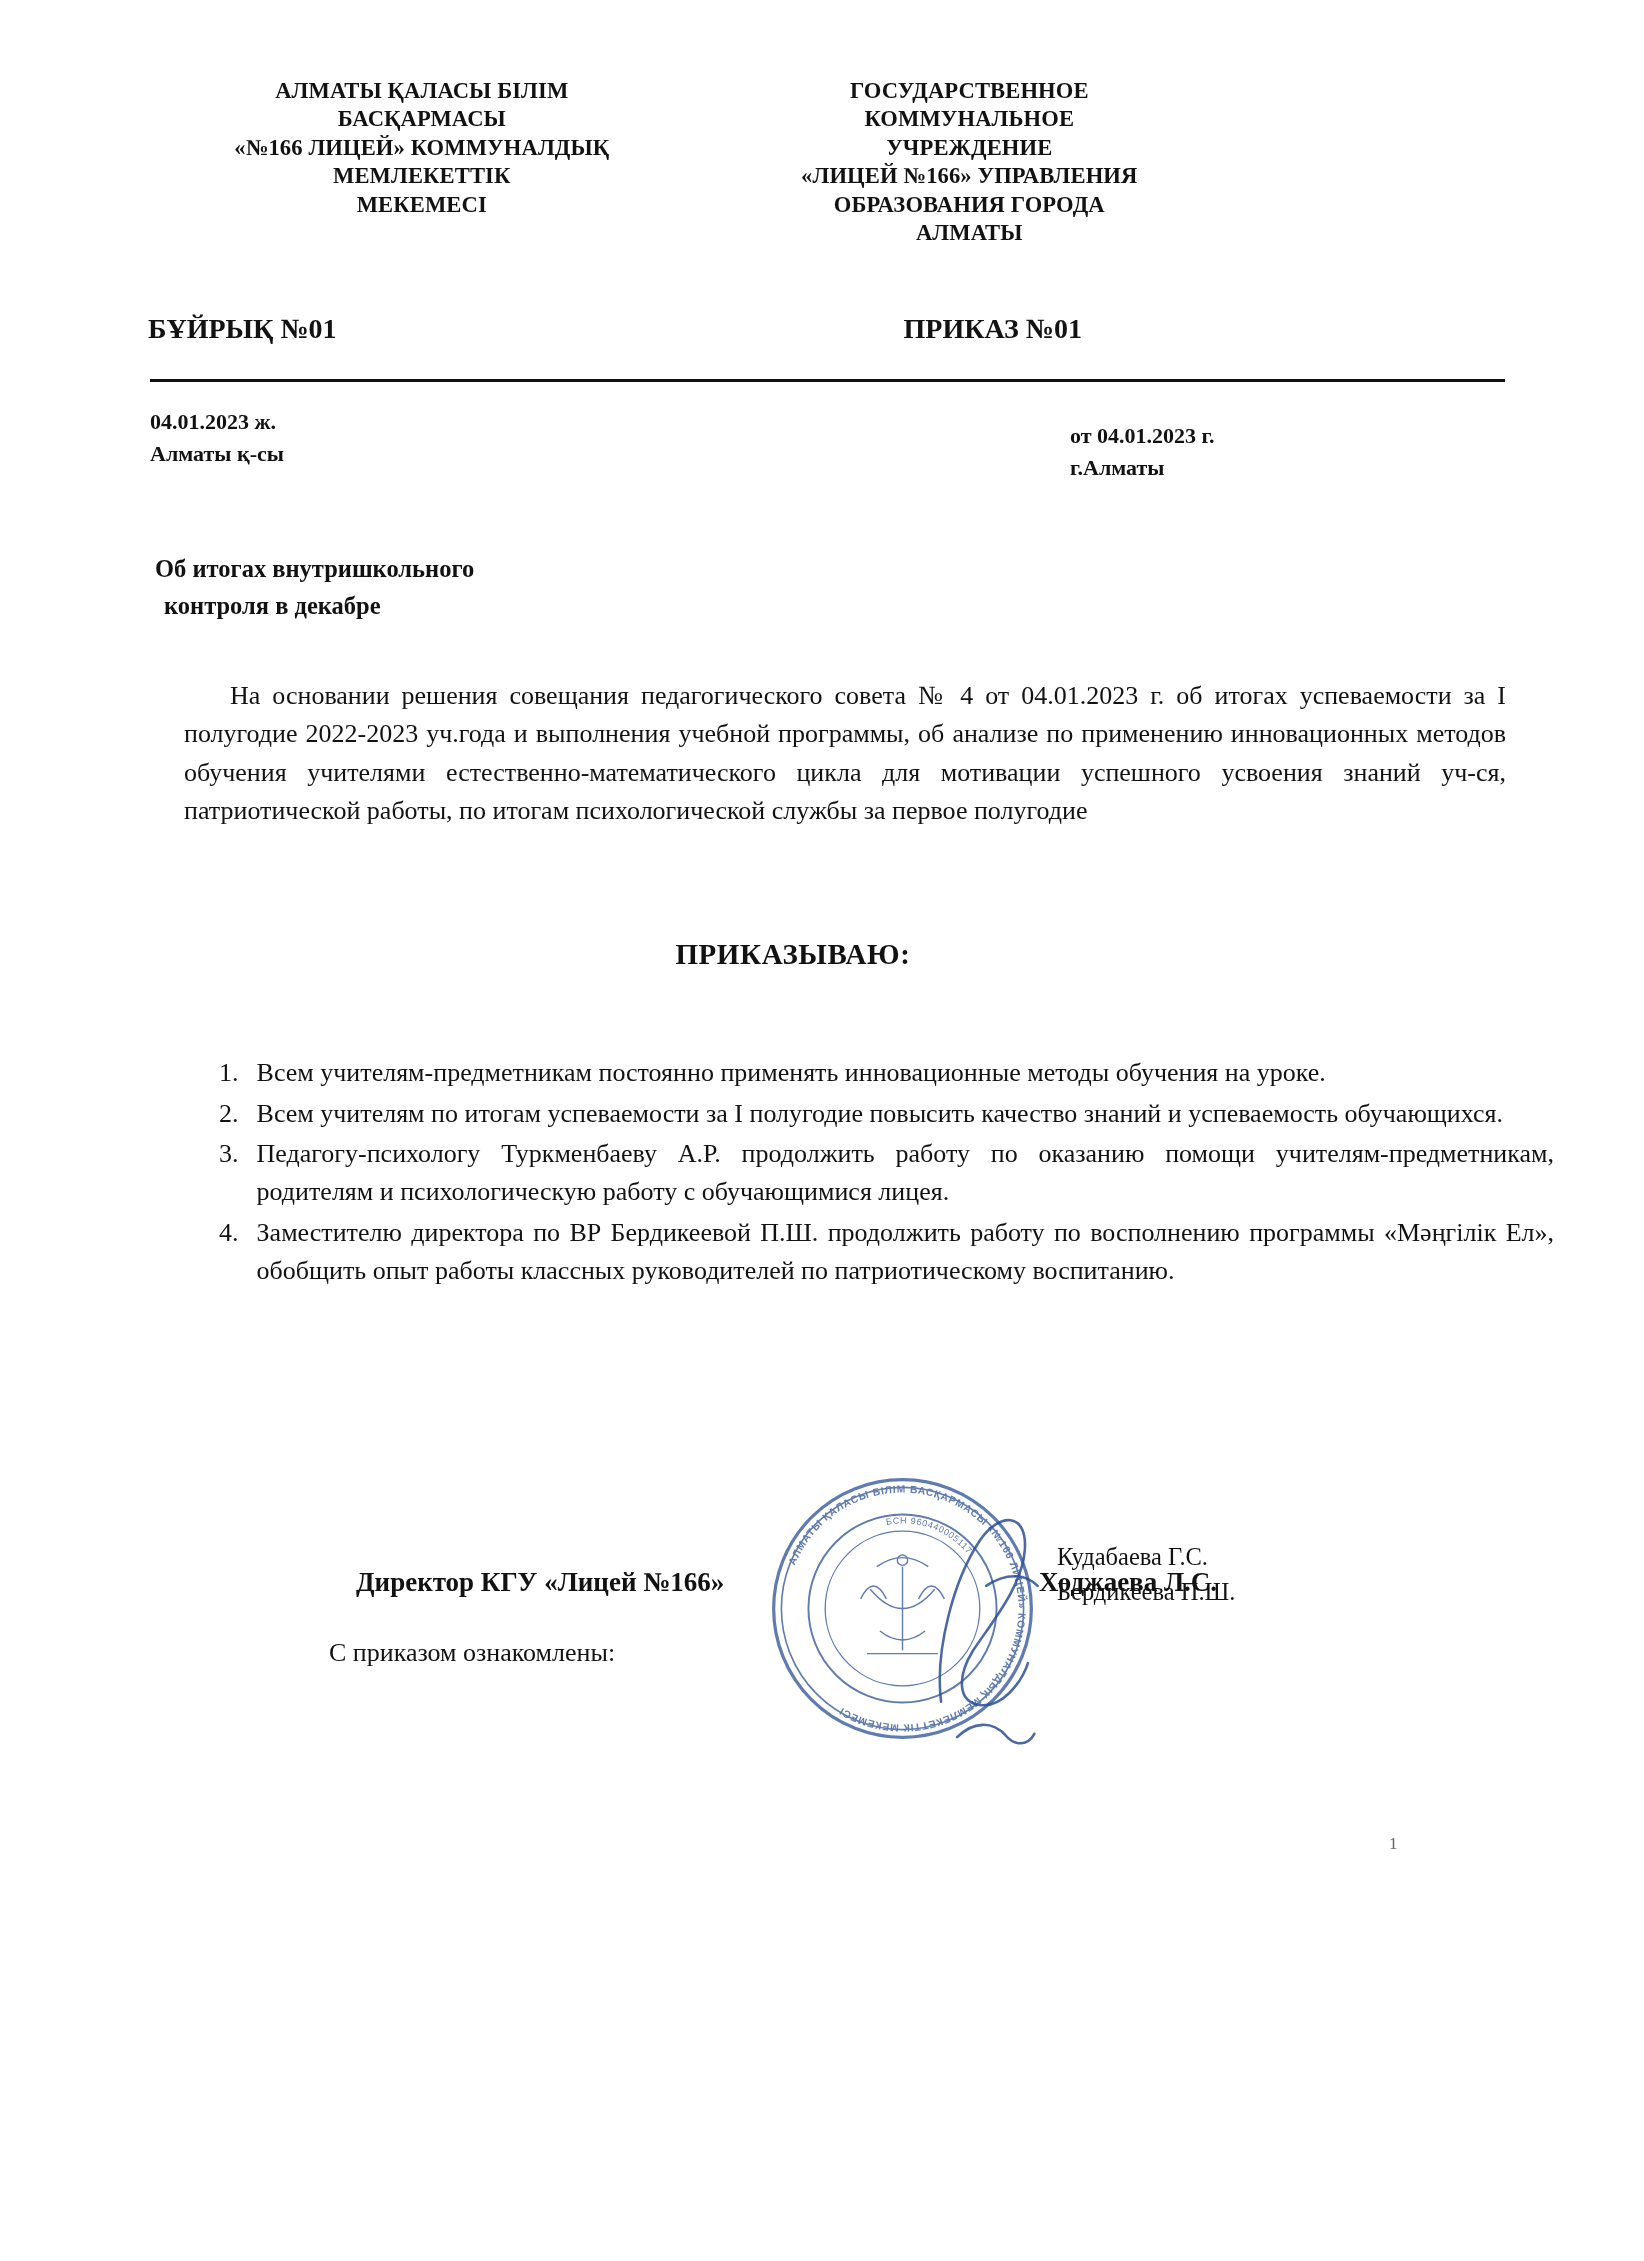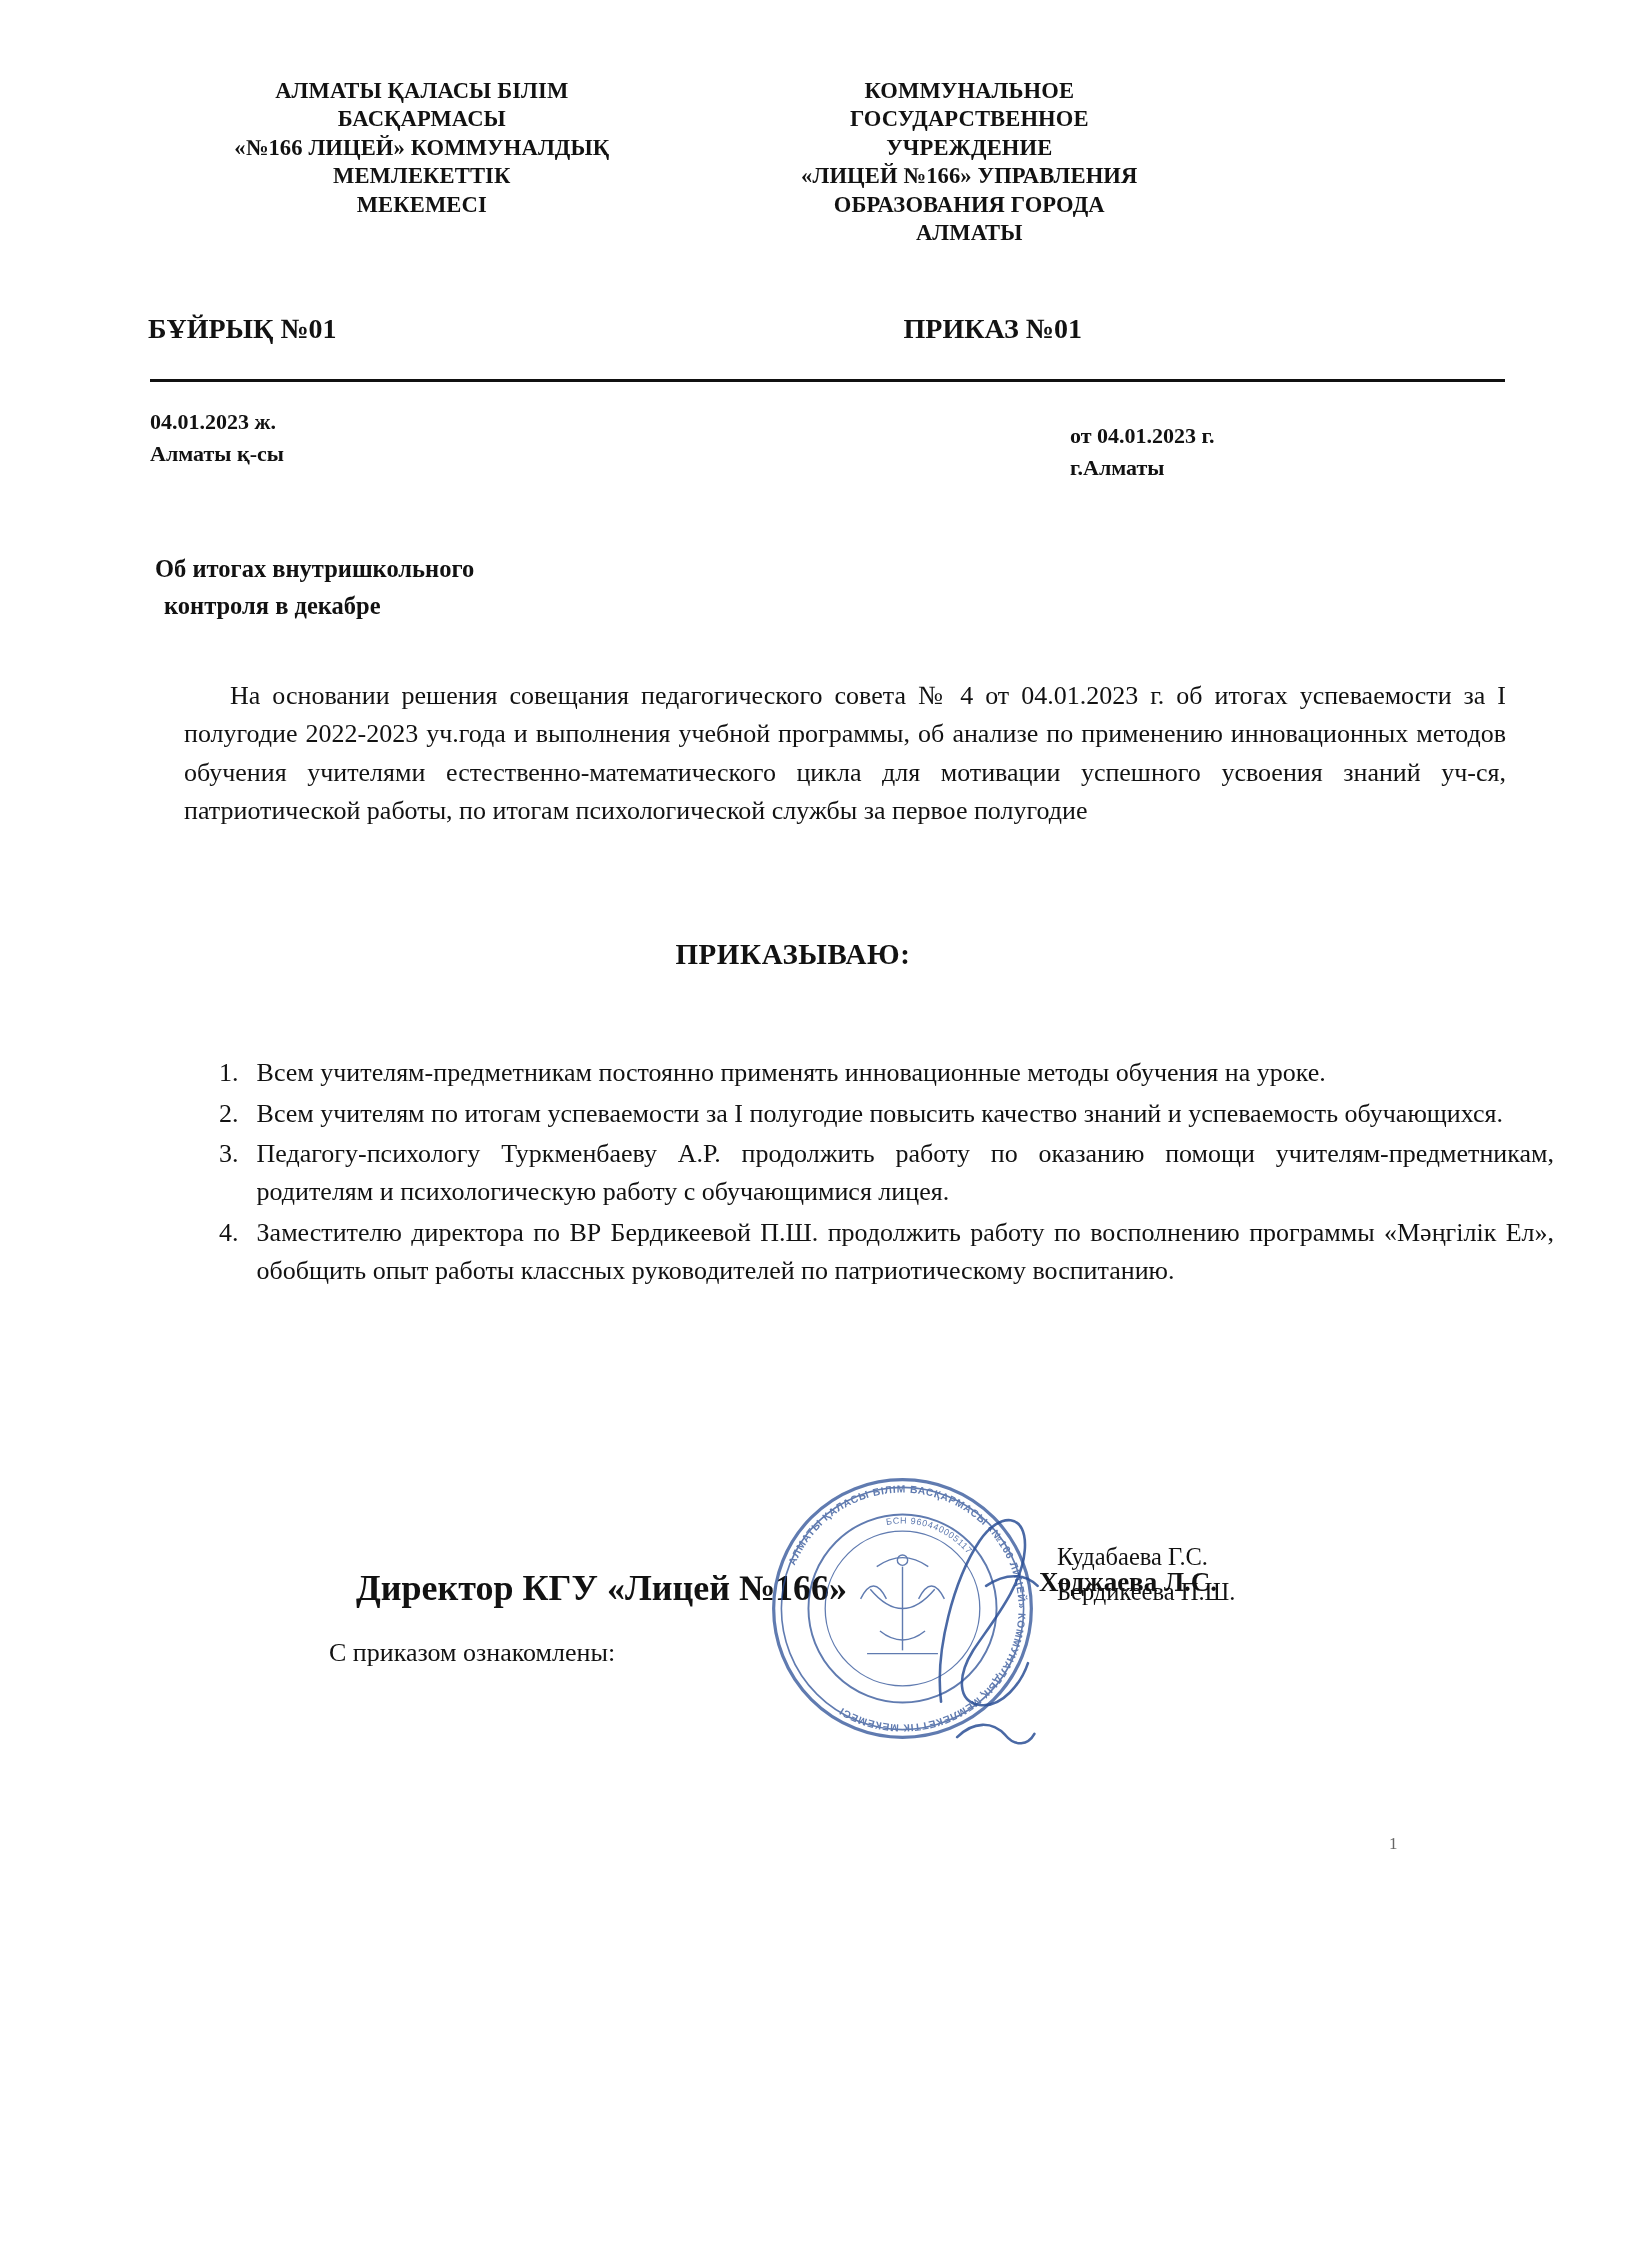--- a/index.html
+++ b/index.html
@@ -156,21 +156,21 @@
     margin-bottom: 2.6px;
     padding-left: 11.6px;
   }
 
   
   .sign-director {
     position: absolute;
     top: 1567px;
     left: 356px;
     font-weight: bold;
-    font-size: 36px;
+    font-size: 27px;
     text-align: right;
   }
   .sign-director-name {
     position: absolute;
     top: 1567px;
     left: 1039px;
     font-weight: bold;
     font-size: 27px;
   }
   .ack-label {
@@ -221,22 +221,22 @@
 
   <div class="header">
     <div class="header-col left">
       <span class="line">АЛМАТЫ ҚАЛАСЫ БІЛІМ</span>
       <span class="line">БАСҚАРМАСЫ</span>
       <span class="line">«№166 ЛИЦЕЙ» КОММУНАЛДЫҚ</span>
       <span class="line">МЕМЛЕКЕТТІК</span>
       <span class="line">МЕКЕМЕСІ</span>
     </div>
     <div class="header-col right">
+      <span class="line">ГОСУДАРСТВЕННОЕ</span>
       <span class="line">КОММУНАЛЬНОЕ</span>
-      <span class="line">ГОСУДАРСТВЕННОЕ</span>
       <span class="line">УЧРЕЖДЕНИЕ</span>
       <span class="line">«ЛИЦЕЙ №166» УПРАВЛЕНИЯ</span>
       <span class="line">ОБРАЗОВАНИЯ ГОРОДА</span>
       <span class="line">АЛМАТЫ</span>
     </div>
   </div>
 
   <div class="order-row">
     <div class="order-kz">БҰЙРЫҚ  №01</div>
     <div class="order-ru">ПРИКАЗ  №01</div>

